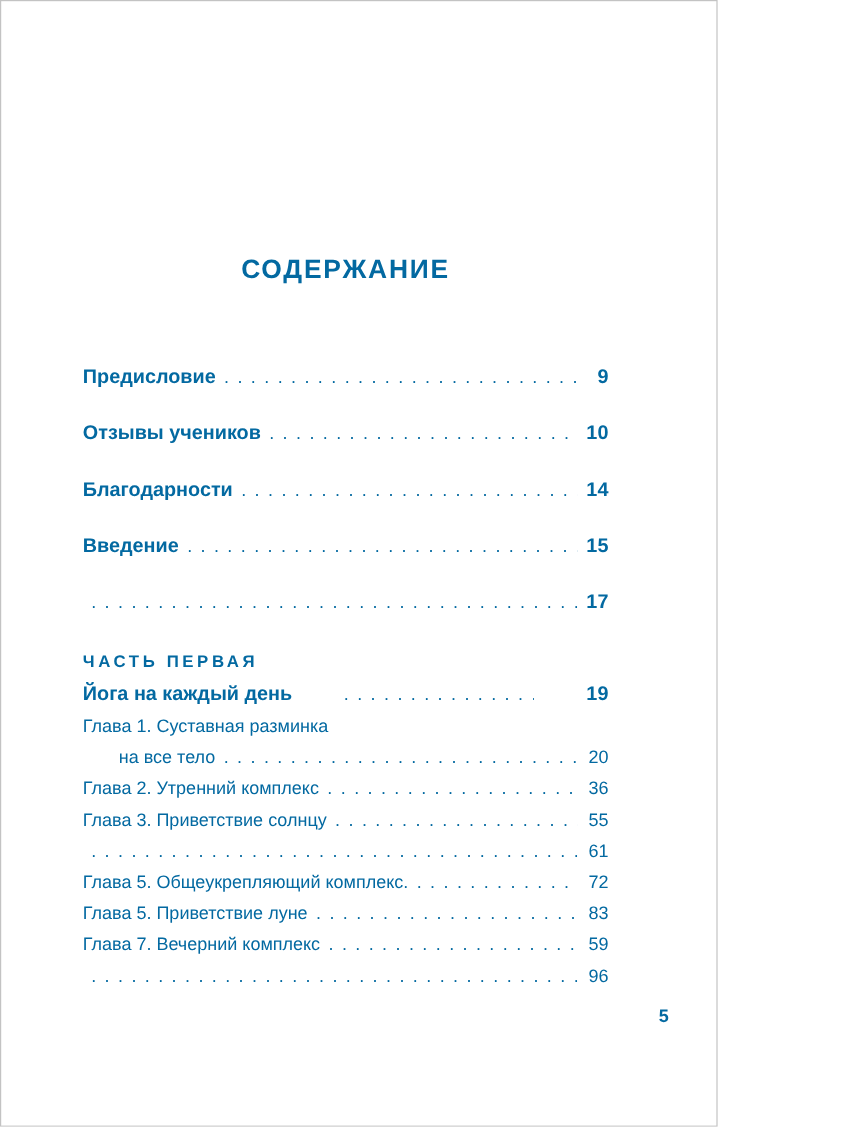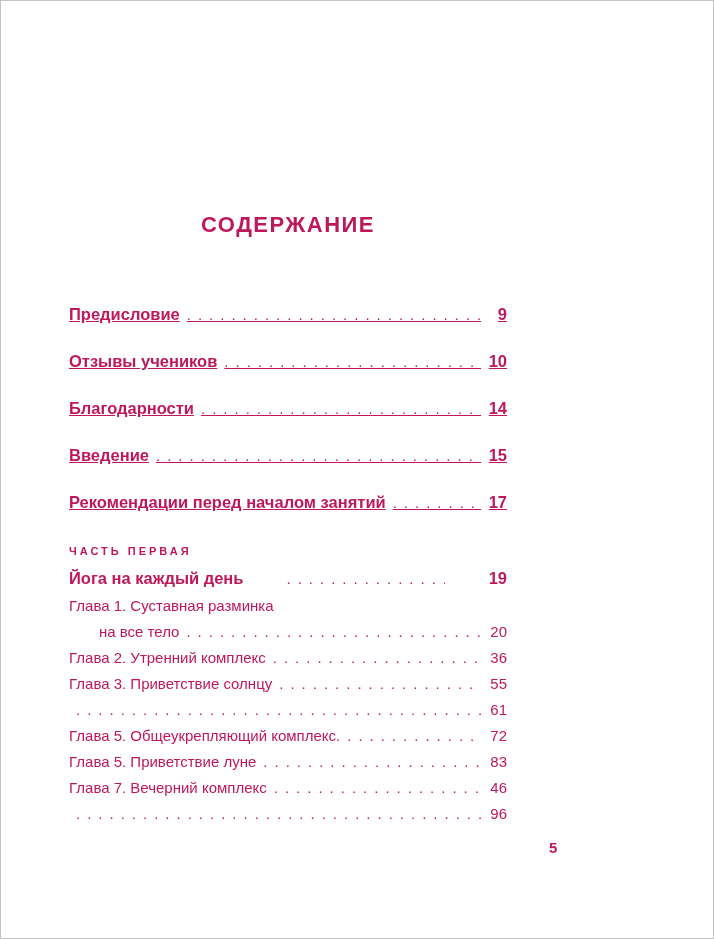--- a/index.html
+++ b/index.html
@@ -2,27 +2,27 @@
 <html><head>
 <meta charset="utf-8">
 <style>
   html, body {
     margin: 0;
     padding: 0;
     background: #ffffff;
   }
   .page {
     position: relative;
-    width: 714px;
+    width: 598px;
     height: 939px;
     box-sizing: border-box;
     background: #ffffff;
     border: 1px solid #c3c3c3;
     font-family: "Liberation Sans", "DejaVu Sans", sans-serif;
-    color: #be185d;
+    color: #0369a1;
     overflow: hidden;
   }
   .content {
     position: absolute;
     left: 68px;
     top: 0;
     width: 438px;
   }
   .title {
     margin-top: 211px;
@@ -36,21 +36,20 @@
   }
   .row {
     display: flex;
     align-items: baseline;
   }
   .fm {
     font-size: 16.5px;
     font-weight: 700;
     margin-bottom: 26px;
     line-height: 20px;
-    text-decoration: underline;
   }
   .leader {
     flex: 1;
     overflow: hidden;
     white-space: nowrap;
     letter-spacing: 7px;
     padding: 0 4px 0 7px;
     font-size: 15px;
     font-weight: 400;
   }
@@ -60,21 +59,21 @@
     white-space: nowrap;
   }
   .label {
     white-space: nowrap;
   }
   .part {
     margin-top: 28px;
     font-weight: 700;
   }
   .kicker {
-    font-size: 11px;
+    font-size: 14px;
     letter-spacing: 3px;
     line-height: 20px;
   }
   .part .row {
     font-size: 16.5px;
     margin-top: 7px;
     line-height: 20px;
     gap: 36px;
   }
   .chapters {
@@ -120,21 +119,20 @@
         <span class="label">Благодарности</span>
         <span class="leader">....................................................................................................</span>
         <span class="num">14</span>
       </div>
       <div class="row fm">
         <span class="label">Введение</span>
         <span class="leader">....................................................................................................</span>
         <span class="num">15</span>
       </div>
       <div class="row fm">
-        <span class="label">Рекомендации перед началом занятий</span>
         <span class="leader">....................................................................................................</span>
         <span class="num">17</span>
       </div>
     </div>
 
     <div class="part">
       <div class="kicker">ЧАСТЬ ПЕРВАЯ</div>
       <div class="row">
         <span class="label">Йога на каждый день</span>
         <span class="leader">....................................................................................................</span>
@@ -171,21 +169,21 @@
         <span class="num">72</span>
       </div>
       <div class="row">
         <span class="label">Глава 5. Приветствие луне</span>
         <span class="leader">....................................................................................................</span>
         <span class="num">83</span>
       </div>
       <div class="row">
         <span class="label">Глава 7. Вечерний комплекс</span>
         <span class="leader">....................................................................................................</span>
-        <span class="num">46</span>
+        <span class="num">59</span>
       </div>
       <div class="row">
         <span class="leader">....................................................................................................</span>
         <span class="num">96</span>
       </div>
     </div>
 
   </div>
 
   <div class="folio">5</div>

